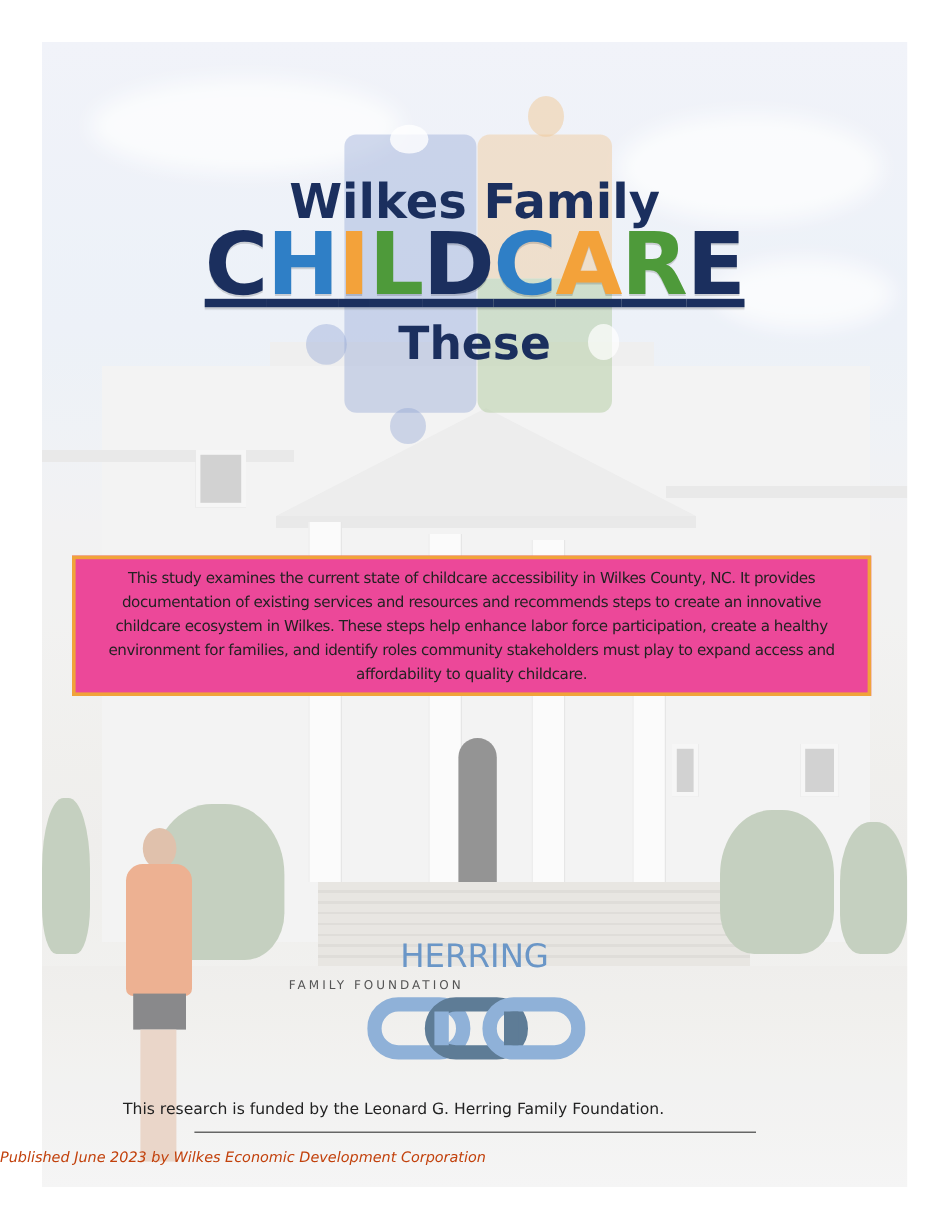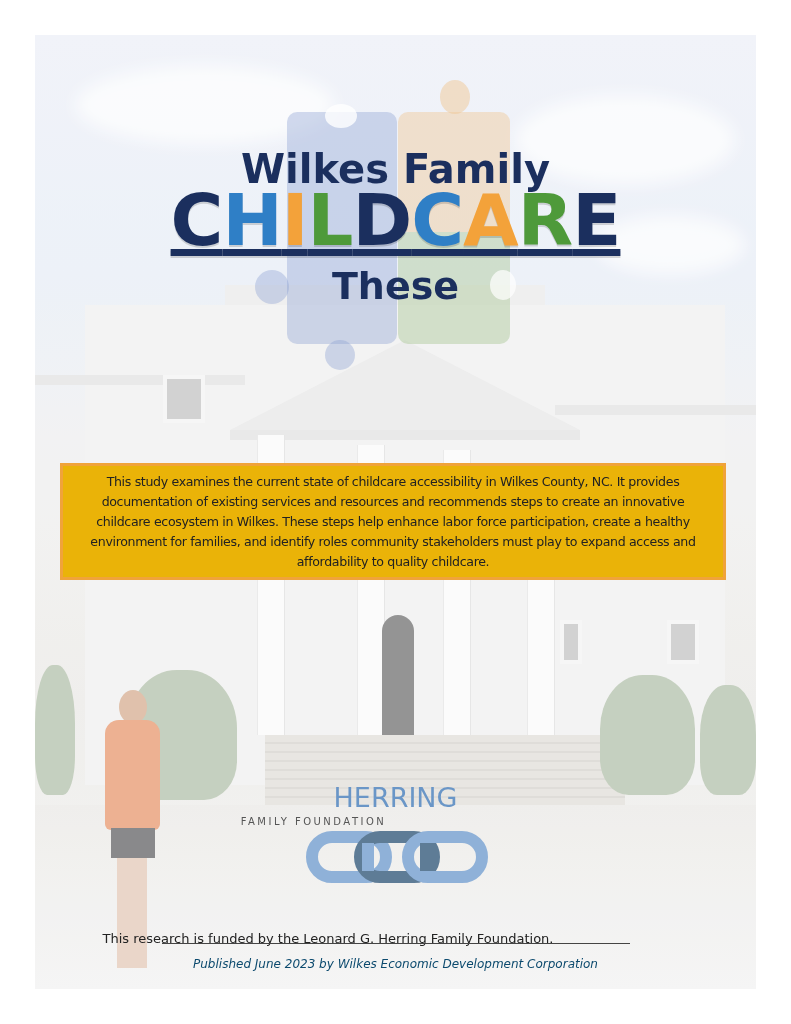--- a/index.html
+++ b/index.html
@@ -30,31 +30,31 @@
   .pz-orange { left:398px; top:112px; width:112px; height:120px; background:rgba(240,200,150,0.45); }
   .pz-green { left:398px; top:232px; width:112px; height:112px; background:rgba(170,200,150,0.45); }
   .pz-knob { position:absolute; border-radius:50%; }
 
   .title { position:absolute; left:0; width:791px; text-align:center; color:#1b2f5e; font-family:"DejaVu Sans", sans-serif; font-weight:bold; }
   .t-wilkes { top:146px; font-size:40px; letter-spacing:0px; }
   .t-childcare { top:180px; font-size:72px; letter-spacing:-1px; line-height:80px;text-decoration:underline; }
   .t-study { top:264px; font-size:38px; }
   .t-childcare span { text-shadow: 0 2px 0 rgba(0,0,0,0.15); }
 
-  .summary-box { position:absolute; left:60px; top:463px; width:666px; height:117px; border:3px solid #f0a33a; background:#eab308; box-sizing:border-box;
+  .summary-box { position:absolute; left:60px; top:463px; width:666px; height:117px; border:3px solid #f0a33a; background:#ec4899; box-sizing:border-box;
     display:flex; align-items:center; justify-content:flex-end; padding:6px 14px; }
   .summary-text { font-family:"DejaVu Sans", sans-serif; font-size:12.6px; line-height:20px; color:#222; text-align:center; letter-spacing:-0.35px; }
 
   .herring { position:absolute; left:0; top:782px; width:791px; text-align:center; font-family:"DejaVu Sans", sans-serif; font-size:27px; color:#6a96c7; letter-spacing:0px; }
   .family { position:absolute; left:0; top:816px; width:627px; text-align:center; font-family:"DejaVu Sans", sans-serif; font-size:10px; color:#555; letter-spacing:2.5px; }
   .chain { position:absolute; left:306px; top:829px; width:182px; height:56px; }
 
-  .funded { position:absolute; left:0; top:917px; width:656px; text-align:center; font-family:"DejaVu Sans", sans-serif; font-size:13px; color:#222;margin-top:14px; }
+  .funded { position:absolute; left:0; top:917px; width:656px; text-align:center; font-family:"DejaVu Sans", sans-serif; font-size:13px; color:#222; }
   .rule { position:absolute; left:162px; top:943px; width:468px; height:1px; background:#444; }
-  .published { position:absolute; left:0; top:957px; width:791px; text-align:center; font-family:"DejaVu Sans", sans-serif; font-style:italic; font-size:12px; color:#0c4a6e; }
+  .published { position:absolute; left:0; top:957px; width:791px; font-family:"DejaVu Sans", sans-serif; font-style:italic; font-size:12px; color:#c2410c; }
 </style>
 </head>
 <body>
 
 <div class="photo">
   <div class="sky-cloud" style="left:40px;top:30px;width:260px;height:80px;"></div>
   <div class="sky-cloud" style="left:480px;top:60px;width:220px;height:90px;"></div>
   <div class="sky-cloud" style="left:560px;top:180px;width:150px;height:60px;"></div>
 
   <div class="building">

